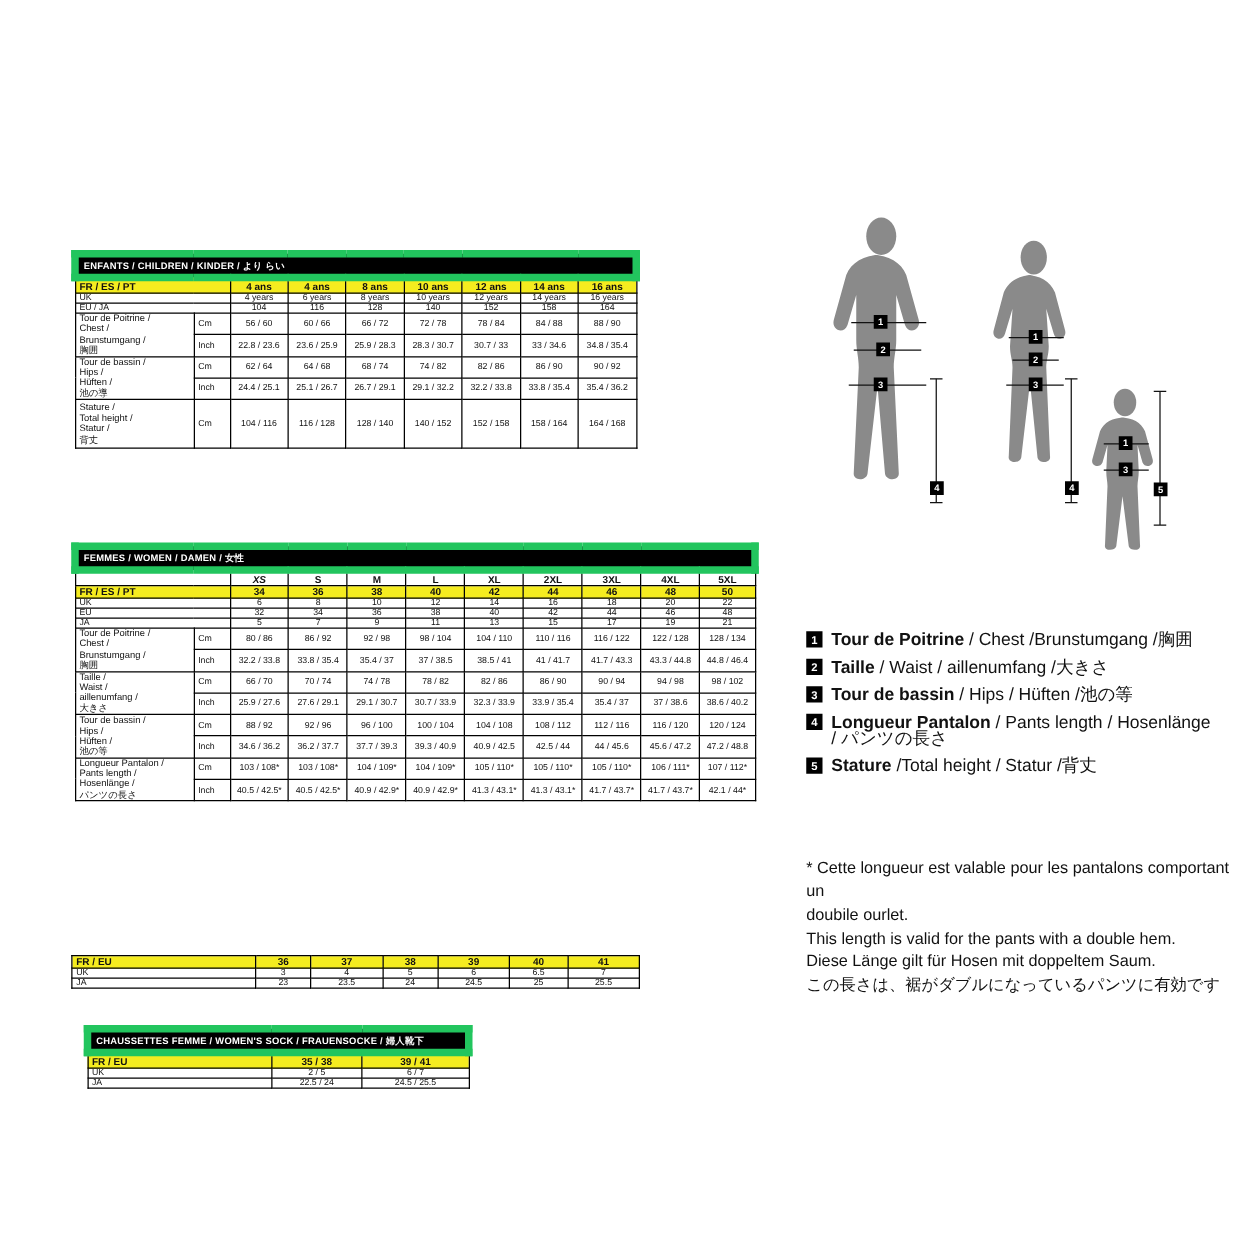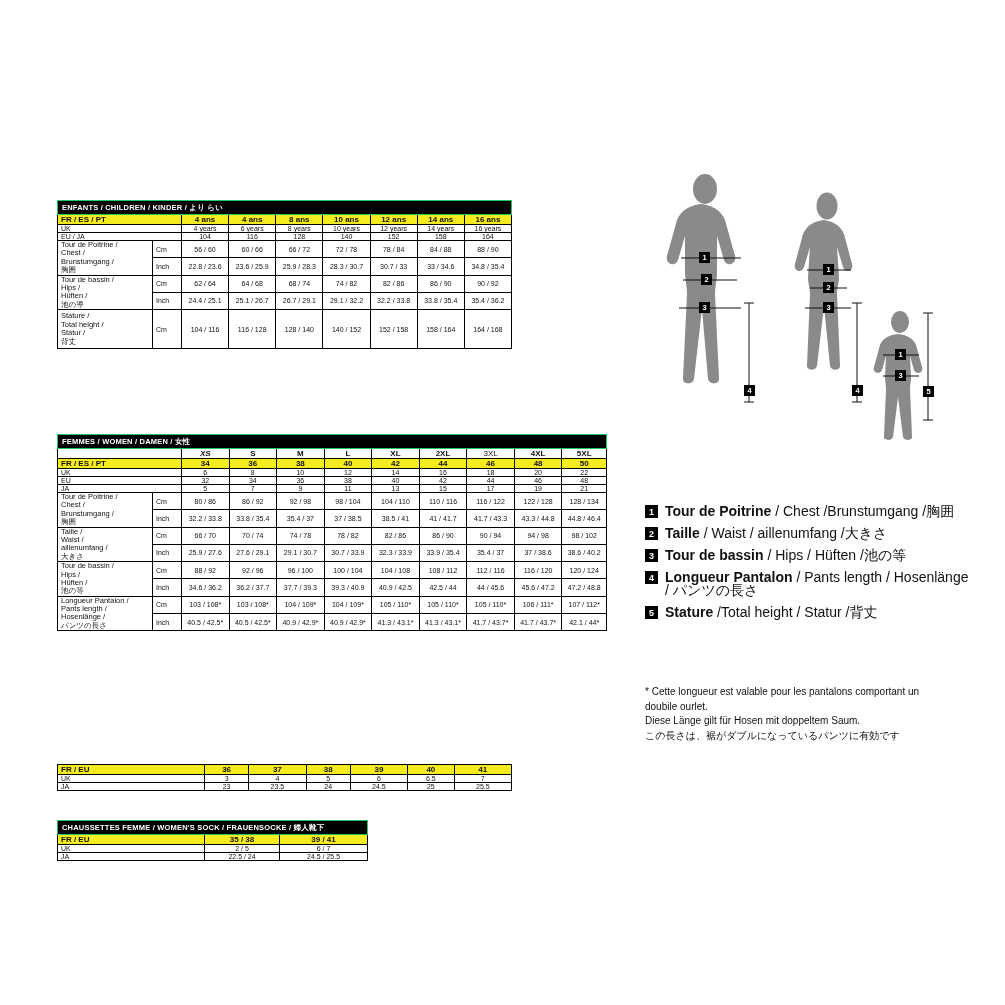--- a/index.html
+++ b/index.html
@@ -18,42 +18,42 @@
     white-space:nowrap;
   }
   .title b{font-weight:bold;}
   .title .light{font-weight:normal;}
 
   
   table{border-collapse:collapse;font-size:8px;}
   .tbl{position:absolute;border:1px solid #000;background:#fff;}
   .tbl td,.tbl th{border:1px solid #000;padding:0 3px;vertical-align:middle;}
   .blackbar td{background:#000;color:#fff;font-size:7.5px;font-weight:bold;
-    border:1px solid #22c55e;height:13px;letter-spacing:.2px;}
+    border:6px solid #22c55e;height:13px;letter-spacing:.2px;}
   .blackbar .lbl{padding-left:4px;}
   .yellow td{background:#f5ec1f;font-weight:bold;font-size:8px;}
   .ctr{text-align:center;}
   .lft{text-align:left;}
   .rowlabel{font-size:7.5px;line-height:1.12;}
   .small{font-size:7px;}
   .unit{font-size:7px;text-align:left;width:22px;}
 
   
   .legend{position:absolute;left:645px;top:505px;width:330px;}
   .legend .item{display:flex;align-items:flex-start;margin-bottom:9px;}
   .legend .num{
     width:13px;height:13px;background:#000;color:#fff;font-size:9px;
     font-weight:bold;display:flex;align-items:center;justify-content:center;
     margin-right:7px;flex:0 0 auto;
   }
   .legend .txt{font-size:14px;line-height:13px;}
   .legend .txt b{font-weight:bold;}
 
   .footnote{position:absolute;left:645px;top:685px;width:340px;
-    font-size:10px;line-height:1.45;color:#111;}
+    font-size:13px;line-height:1.45;color:#111;}
 
   
   .figures{position:absolute;left:645px;top:170px;width:340px;height:320px;}
   .callout{position:absolute;width:11px;height:11px;background:#000;color:#fff;
     font-size:7.5px;font-weight:bold;display:flex;align-items:center;
     justify-content:center;}
 </style>
 </head>
 <body>
 
@@ -175,21 +175,21 @@
       <td class="lbl" colspan="11">FEMMES / WOMEN / DAMEN / 女性</td>
     </tr>
     <tr>
       <td colspan="2" style="width:110px;"></td>
       <td class="ctr" style="font-weight:bold;font-style:italic;">XS</td>
       <td class="ctr" style="font-weight:bold;">S</td>
       <td class="ctr" style="font-weight:bold;">M</td>
       <td class="ctr" style="font-weight:bold;">L</td>
       <td class="ctr" style="font-weight:bold;">XL</td>
       <td class="ctr" style="font-weight:bold;">2XL</td>
-      <td class="ctr" style="font-weight:normal;">3XL</td>
+      <td class="ctr" style="font-weight:bold;">3XL</td>
       <td class="ctr" style="font-weight:bold;">4XL</td>
       <td class="ctr" style="font-weight:bold;">5XL</td>
     </tr>
     <tr class="yellow">
       <td class="lft" colspan="2">FR / ES / PT</td>
       <td class="ctr">34</td>
       <td class="ctr">36</td>
       <td class="ctr">38</td>
       <td class="ctr">40</td>
       <td class="ctr">42</td>
@@ -386,21 +386,21 @@
       <td class="ctr small">23</td>
       <td class="ctr small">23.5</td>
       <td class="ctr small">24</td>
       <td class="ctr small">24.5</td>
       <td class="ctr small">25</td>
       <td class="ctr small">25.5</td>
     </tr>
   </tbody>
     </table>
 
-  <table class="tbl" id="socks-table" style="left:57px;top:820px;width:311px;">
+  <table class="tbl" id="socks-table" style="left:67px;top:820px;width:311px;">
     <tbody>
         <tr class="blackbar">
       <td class="lbl" colspan="3">CHAUSSETTES FEMME / WOMEN'S SOCK / FRAUENSOCKE / 婦人靴下</td>
     </tr>
     <tr class="yellow">
       <td class="lft" style="width:140px;">FR / EU</td>
       <td class="ctr">35 / 38</td>
       <td class="ctr">39 / 41</td>
     </tr>
     <tr>
@@ -494,17 +494,18 @@
     </div>
     <div class="item">
       <div class="num">5</div>
       <div class="txt"><b>Stature</b><span> /Total height / Statur /背丈</span></div>
     </div>
   </div>
 
   <div class="footnote">
     <div>* Cette longueur est valable pour les pantalons comportant un</div>
     <div>doubile ourlet.</div>
+    <div>This length is valid for the pants with a double hem.</div>
     <div>Diese Länge gilt für Hosen mit doppeltem Saum.</div>
     <div>この長さは、裾がダブルになっているパンツに有効です</div>
   </div>
 
 </div>
 
 </body></html>

